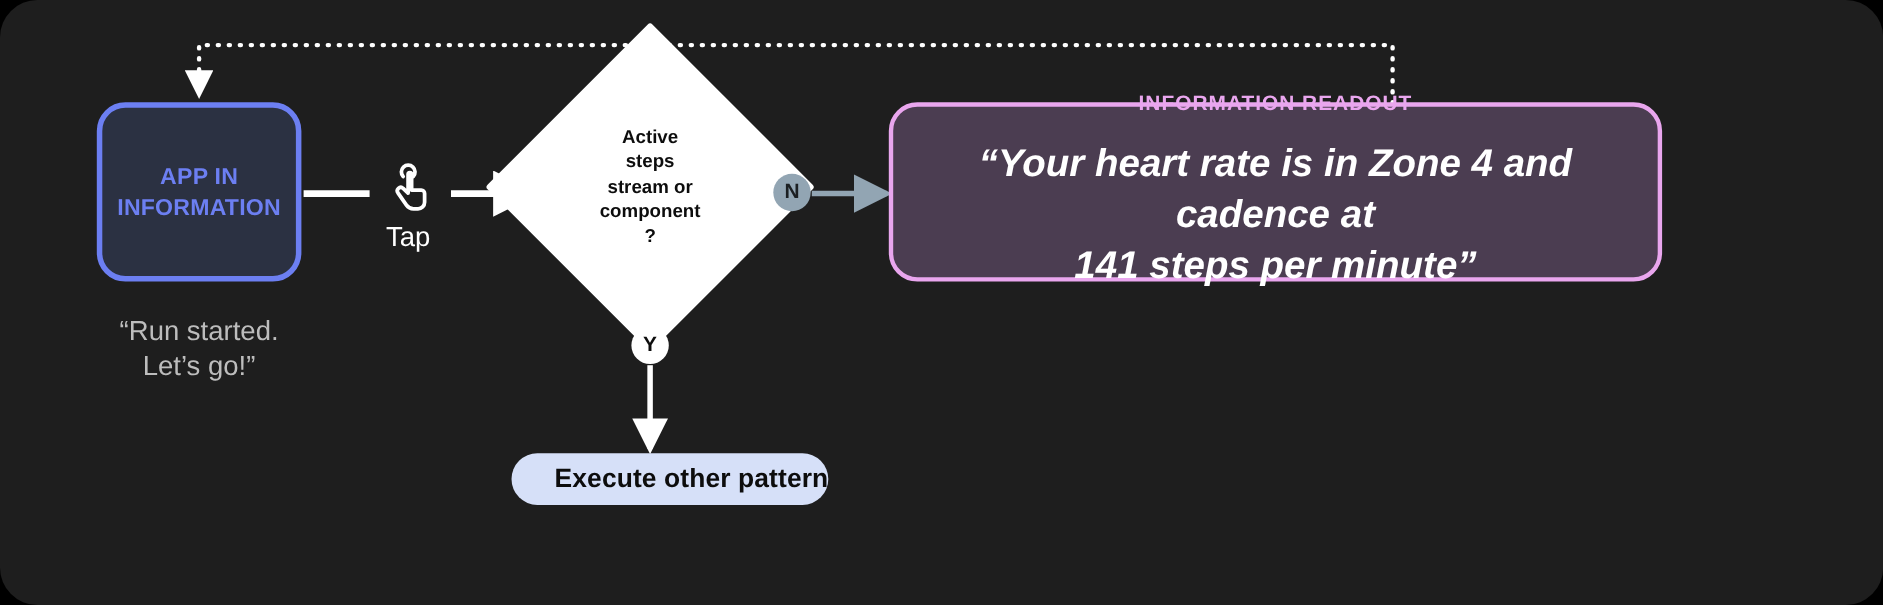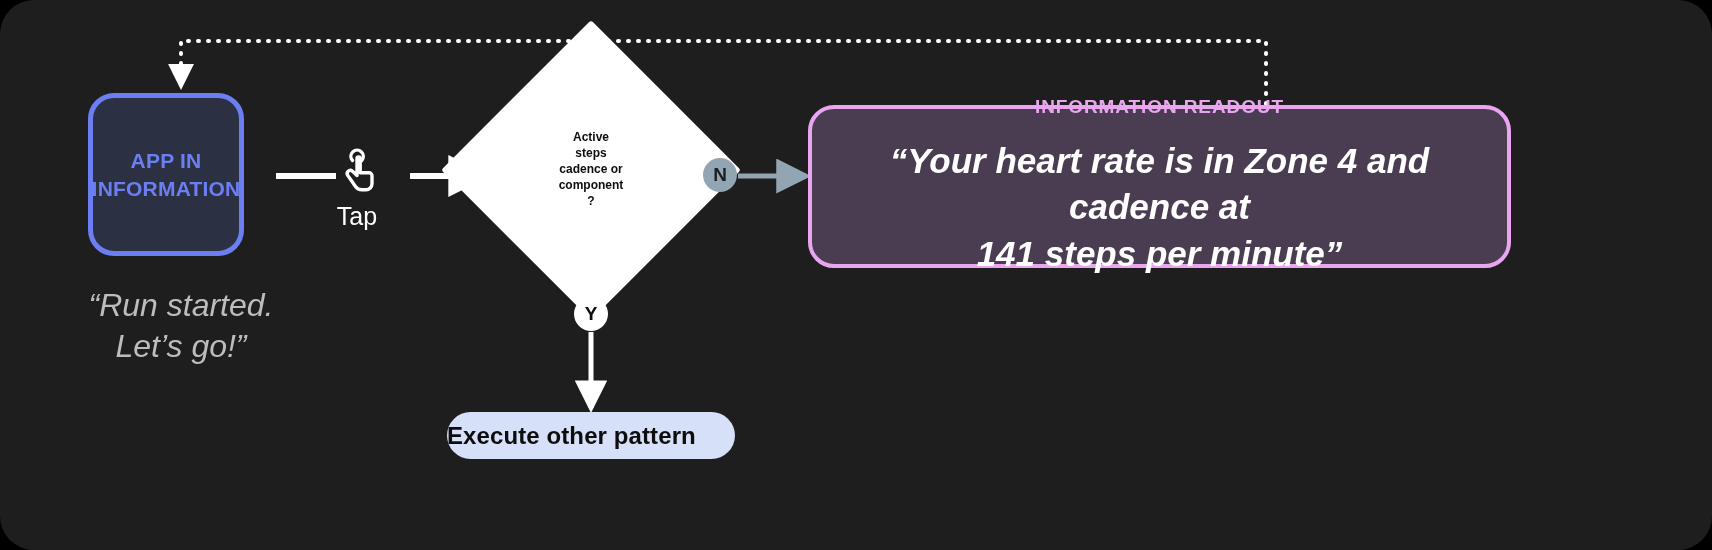--- a/index.html
+++ b/index.html
@@ -28,21 +28,21 @@
     width: 1712px;
     height: 550px;
     pointer-events: none;
   }
 
   
   #app-node {
     position: absolute;
     left: 88px;
     top: 93px;
-    width: 156px;
+    width: 186px;
     height: 163px;
     box-sizing: border-box;
     background: #2b3142;
     border: 5px solid #6c7ff2;
     border-radius: 26px;
     display: flex;
     align-items: center;
     justify-content: center;
   }
   #app-node .node-label {
@@ -54,29 +54,28 @@
     letter-spacing: .2px;
   }
 
   #app-caption {
     position: absolute;
     left: 60px;
     top: 285px;
     width: 242px;
     text-align: center;
     color: #bdbdbd;
-    font-size: 32px;
-    font-style: italic;
+    font-size: 25px;
     line-height: 1.28;
   }
 
   
   #tap-group {
     position: absolute;
-    left: 321px;
+    left: 335px;
     top: 148px;
     width: 72px;
     text-align: center;
   }
   #tap-group .tap-icon {
     display: block;
     height: 50px;
   }
   #tap-group .tap-label {
     display: block;
@@ -100,21 +99,21 @@
     transform: rotate(45deg);
     border-radius: 3px;
   }
   #decision-node .diamond-text {
     position: absolute;
     inset: 0;
     display: flex;
     align-items: center;
     justify-content: center;
     color: #0d0d0d;
-    font-size: 12px;
+    font-size: 17px;
     font-weight: bold;
     line-height: 1.32;
     text-align: center;
   }
 
   
   .branch-badge {
     position: absolute;
     width: 34px;
     height: 34px;
@@ -134,40 +133,40 @@
   #badge-y {
     left: 574px;
     top: 297px;
     background: #ffffff;
     color: #0d0d0d;
   }
 
   
   #execute-pill {
     position: absolute;
-    left: 447px;
+    left: 465px;
     top: 412px;
     width: 288px;
     height: 47px;
     background: #d6e0f8;
     border-radius: 24px;
     display: flex;
     align-items: center;
-    justify-content: flex-start;
+    justify-content: flex-end;
     color: #0d0d0d;
     font-size: 24px;
     font-weight: bold;
     letter-spacing: .1px;
   }
 
   
   #readout-panel {
     position: absolute;
     left: 808px;
-    top: 105px;
+    top: 93px;
     width: 703px;
     height: 163px;
     box-sizing: border-box;
     background: #4b3d51;
     border: 4px solid #e9a6ee;
     border-radius: 26px;
     display: flex;
     flex-direction: column;
     align-items: center;
     justify-content: center;
@@ -249,21 +248,21 @@
     </span>
     <span class="tap-label">Tap</span>
   </div>
 
   <div id="decision-node">
     <div class="diamond-shape"></div>
     <div class="diamond-text">
       <div>
         <span>Active</span><br>
         <span>steps</span><br>
-        <span>cadence or</span><br>
+        <span>stream or</span><br>
         <span>component</span><br>
         <span>?</span>
       </div>
     </div>
   </div>
 
   <div class="branch-badge" id="badge-n">
     <span>N</span>
   </div>
   <div class="branch-badge" id="badge-y">

